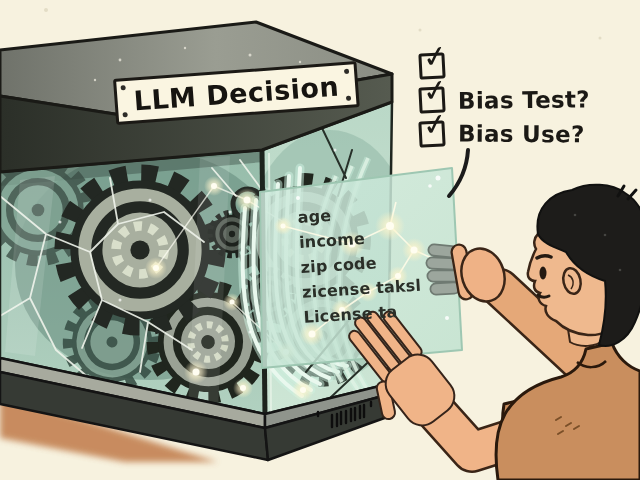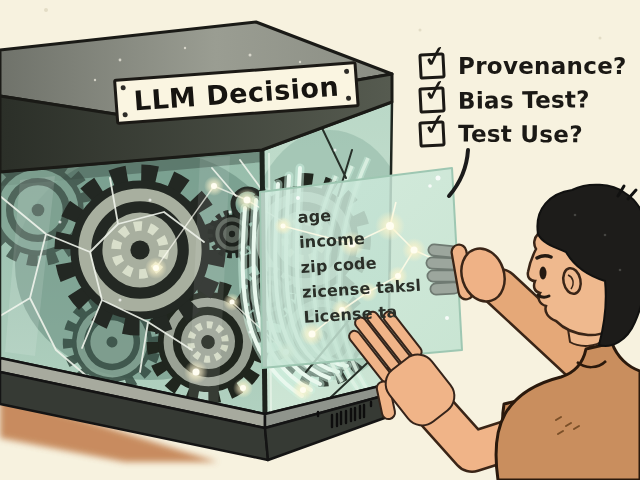--- a/index.html
+++ b/index.html
@@ -369,33 +369,32 @@
   <span class="nail sw"></span>
   <span class="nail se"></span>
   <span class="plaque-label">LLM Decision</span>
 </div>
 
 <div class="checklist">
   <div class="check-row">
     <span class="cbx">
       <span class="glyph">✓</span>
     </span>
-    <span class="check-label">Provenance?</span>
   </div>
   <div class="check-row">
     <span class="cbx">
       <span class="glyph">✓</span>
     </span>
     <span class="check-label">Bias Test?</span>
   </div>
   <div class="check-row">
     <span class="cbx">
       <span class="glyph">✓</span>
     </span>
-    <span class="check-label">Test Use?</span>
+    <span class="check-label">Bias Use?</span>
   </div>
 </div>
 
 <div class="panel-text">
   <div class="panel-line">age</div>
   <div class="panel-line">income</div>
   <div class="panel-line">zip code</div>
   <div class="panel-line">zicense taksl</div>
   <div class="panel-line">License ta</div>
 </div>

